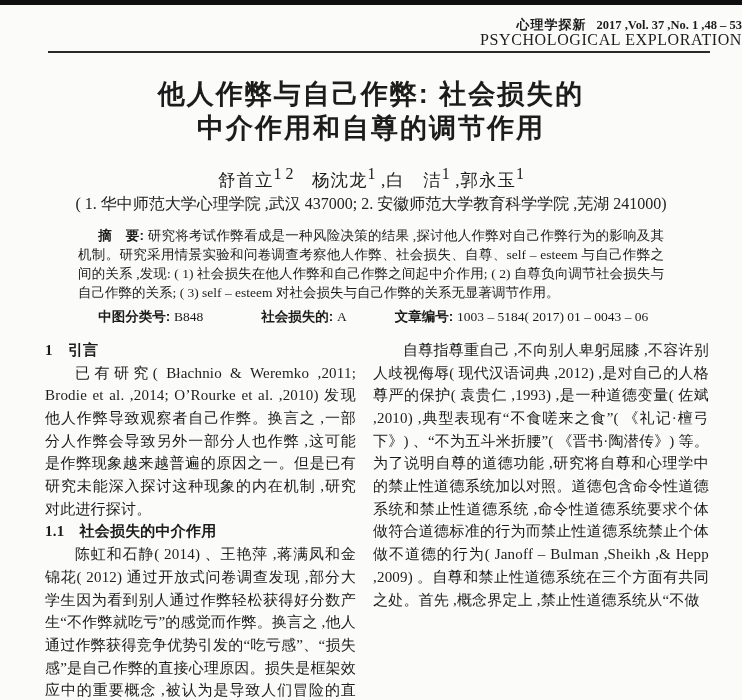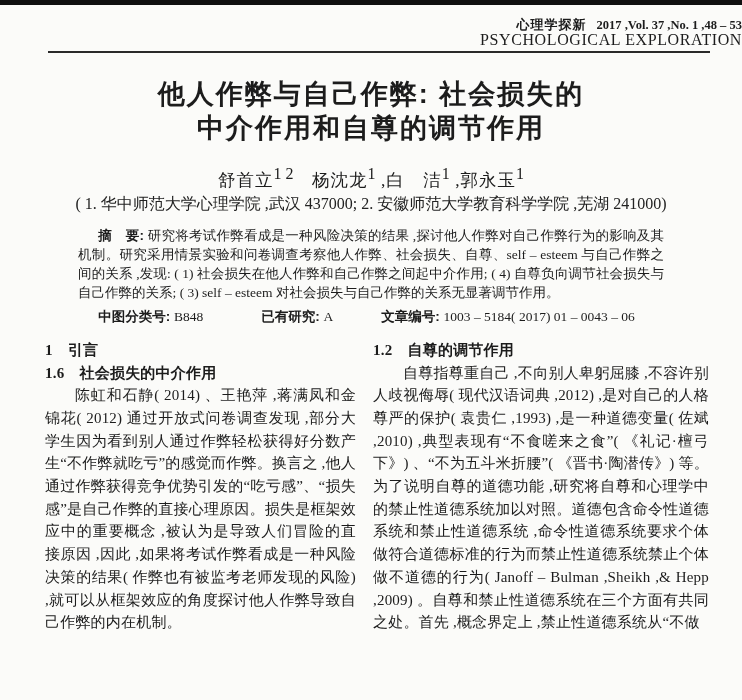--- a/index.html
+++ b/index.html
@@ -133,32 +133,32 @@
 </div>
 
 <div class="authors-line">
   <span></span><span>舒首立</span><sup>1 2</sup><span>　</span><span>杨沈龙</span><sup>1</sup><span> ,</span><span>白　洁</span><sup>1</sup><span> ,</span><span>郭永玉</span><sup>1</sup>
 </div>
 
 <div class="affiliation-line">( 1. 华中师范大学心理学院 ,武汉 437000; 2. 安徽师范大学教育科学学院 ,芜湖 241000)</div>
 
 <div class="abstract-block">
   <div class="abstract-para">
-    <span class="bold-label">摘　要:</span><span> 研究将考试作弊看成是一种风险决策的结果 ,探讨他人作弊对自己作弊行为的影响及其机制。研究采用情景实验和问卷调查考察他人作弊、社会损失、自尊、self – esteem 与自己作弊之间的关系 ,发现: ( 1) 社会损失在他人作弊和自己作弊之间起中介作用; ( 4) 自尊负向调节社会损失与自己作弊的关系; ( 3) self – esteem 对社会损失与自己作弊的关系无显著调节作用。</span>
+    <span class="bold-label">摘　要:</span><span> 研究将考试作弊看成是一种风险决策的结果 ,探讨他人作弊对自己作弊行为的影响及其机制。研究采用情景实验和问卷调查考察他人作弊、社会损失、自尊、self – esteem 与自己作弊之间的关系 ,发现: ( 1) 社会损失在他人作弊和自己作弊之间起中介作用; ( 2) 自尊负向调节社会损失与自己作弊的关系; ( 3) self – esteem 对社会损失与自己作弊的关系无显著调节作用。</span>
   </div>
 </div>
 
 <div class="meta-line">
-  <span class="meta-item"><span class="bold-label">中图分类号: </span><span>B848</span></span><span class="meta-gap1"></span><span class="meta-item"><span class="bold-label">已有研究: </span><span>A</span></span><span class="meta-gap2"></span><span class="meta-item"><span class="bold-label">文章编号: </span><span>1003 – 5184( 2017) 01 – 0043 – 06</span></span>
+  <span class="meta-item"><span class="bold-label">中图分类号: </span><span>B848</span></span><span class="meta-gap1"></span><span class="meta-item"><span class="bold-label">社会损失的: </span><span>A</span></span><span class="meta-gap2"></span><span class="meta-item"><span class="bold-label">文章编号: </span><span>1003 – 5184( 2017) 01 – 0043 – 06</span></span>
 </div>
 
 <div class="body-columns">
   <div class="col col-left">
     <div class="sec-heading">1　引言</div>
-    <div class="sec-heading">1.6　社会损失的中介作用</div>
+    <div class="body-para">已有研究( Błachnio &amp; Weremko ,2011; Brodie et al. ,2014; O’Rourke et al. ,2010) 发现他人作弊导致观察者自己作弊。换言之 ,一部分人作弊会导致另外一部分人也作弊 ,这可能是作弊现象越来越普遍的原因之一。但是已有研究未能深入探讨这种现象的内在机制 ,研究对此进行探讨。</div>
+    <div class="sec-heading">1.1　社会损失的中介作用</div>
     <div class="body-para">陈虹和石静( 2014) 、王艳萍 ,蒋满凤和金锦花( 2012) 通过开放式问卷调查发现 ,部分大学生因为看到别人通过作弊轻松获得好分数产生“不作弊就吃亏”的感觉而作弊。换言之 ,他人通过作弊获得竞争优势引发的“吃亏感”、“损失感”是自己作弊的直接心理原因。损失是框架效应中的重要概念 ,被认为是导致人们冒险的直接原因 ,因此 ,如果将考试作弊看成是一种风险决策的结果( 作弊也有被监考老师发现的风险) ,就可以从框架效应的角度探讨他人作弊导致自己作弊的内在机制。</div>
 
   </div>
   <div class="col col-right">
-    <div class="sec-heading">1.2　自尊的调节作用</div>
     <div class="body-para">自尊指尊重自己 ,不向别人卑躬屈膝 ,不容许别人歧视侮辱( 现代汉语词典 ,2012) ,是对自己的人格尊严的保护( 袁贵仁 ,1993) ,是一种道德变量( 佐斌 ,2010) ,典型表现有“不食嗟来之食”( 《礼记·檀弓下》) 、“不为五斗米折腰”( 《晋书·陶潜传》) 等。为了说明自尊的道德功能 ,研究将自尊和心理学中的禁止性道德系统加以对照。道德包含命令性道德系统和禁止性道德系统 ,命令性道德系统要求个体做符合道德标准的行为而禁止性道德系统禁止个体做不道德的行为( Janoff – Bulman ,Sheikh ,&amp; Hepp ,2009) 。自尊和禁止性道德系统在三个方面有共同之处。首先 ,概念界定上 ,禁止性道德系统从“不做</div>
   </div>
 </div>
 
 </body></html>

